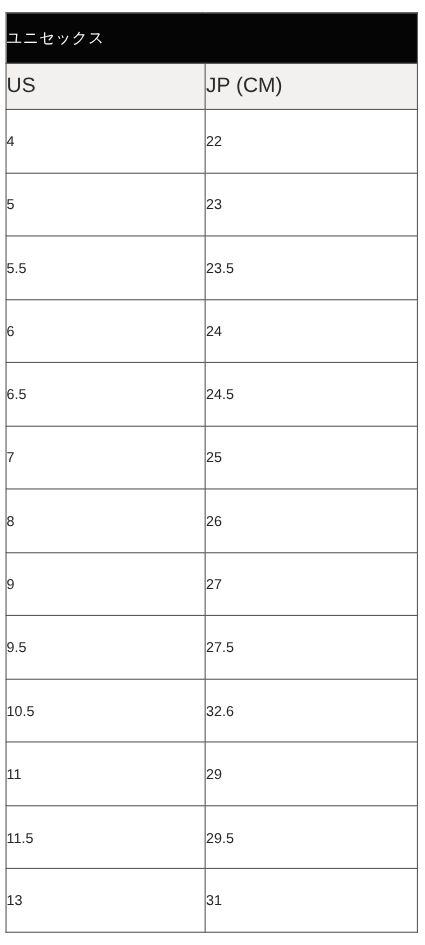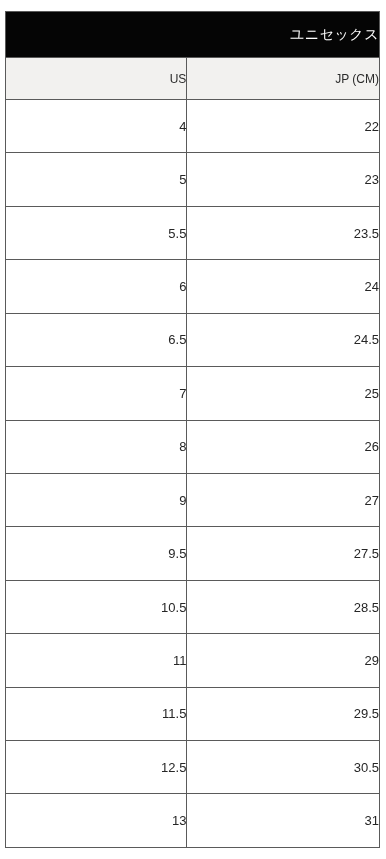--- a/index.html
+++ b/index.html
@@ -25,39 +25,39 @@
   table.size-table {
     width: 100%;
     height: 100%;
     border-collapse: collapse;
     table-layout: fixed;
   }
 
   table.size-table td,
   table.size-table th {
     border: 1.5px solid #5a5a5a;
-    text-align: right;
+    text-align: left;
     vertical-align: middle;
     padding: 0;
   }
 
   .title-cell {
     background: #050505;
     color: #ffffff;
     font-size: 14px;
     font-weight: 400;
     height: 45px;
     letter-spacing: 0.5px;
     border: 1.5px solid #141414;
   }
 
   .col-header {
     background: #f2f1ef;
     color: #2b2b2b;
-    font-size: 12px;
+    font-size: 19px;
     font-weight: 400;
     height: 41px;
   }
 
   .data-cell {
     background: #ffffff;
     color: #262626;
     font-size: 13px;
     font-weight: 400;
     height: 39.5px;
@@ -116,33 +116,29 @@
         <tr>
           <td class="data-cell">9</td>
           <td class="data-cell">27</td>
         </tr>
         <tr>
           <td class="data-cell">9.5</td>
           <td class="data-cell">27.5</td>
         </tr>
         <tr>
           <td class="data-cell">10.5</td>
-          <td class="data-cell">28.5</td>
+          <td class="data-cell">32.6</td>
         </tr>
         <tr>
           <td class="data-cell">11</td>
           <td class="data-cell">29</td>
         </tr>
         <tr>
           <td class="data-cell">11.5</td>
           <td class="data-cell">29.5</td>
         </tr>
         <tr>
-          <td class="data-cell">12.5</td>
-          <td class="data-cell">30.5</td>
-        </tr>
-        <tr>
           <td class="data-cell">13</td>
           <td class="data-cell">31</td>
         </tr>
       </tbody>
   </table>
 </div>
 
 </body></html>

